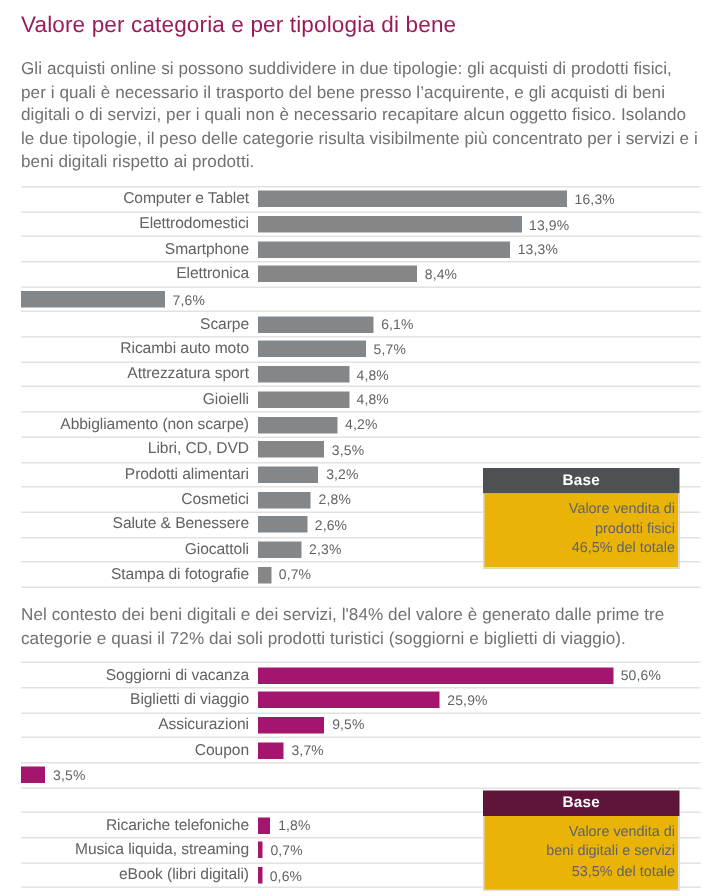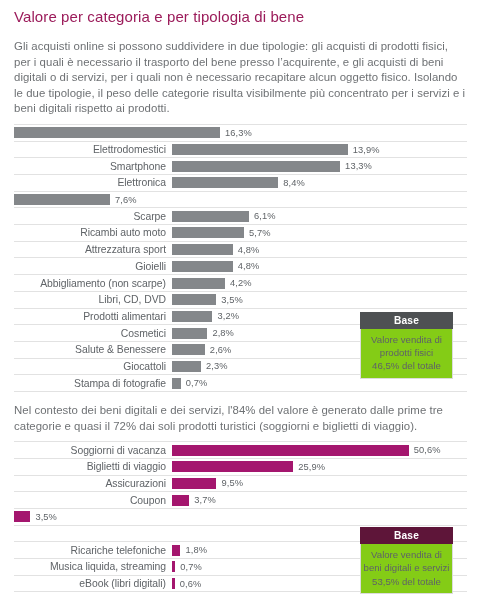--- a/index.html
+++ b/index.html
@@ -94,38 +94,38 @@
     font-size: 9.3px;
     color: #5f6367;
     margin-left: 5px;
     white-space: nowrap;
     letter-spacing: 0.1px;
   }
 
   
   .base-box {
     position: absolute;
-    width: 93px;
+    width: 131px;
     box-sizing: border-box;
     z-index: 5;
   }
   .base-head {
     text-align: center;
     font-size: 10.2px;
     font-weight: bold;
     color: #ffffff;
     padding: 3px 0 3px;
     line-height: 11px;
     letter-spacing: 0.2px;
   }
   .base-body {
-    background: #84cc16;
+    background: #eab308;
     border: 1px solid #dcdcdc;
     border-top: none;
-    text-align: center;
+    text-align: right;
     font-size: 9.6px;
     color: #5f6367;
     padding: 4px 2px 5px;
     line-height: 13.2px;
   }
   .base-body .pct {
     font-size: 9.6px;
   }
   .chart-fisici .base-head { background: #4e5153; }
   .chart-digitali .base-head { background: #5e1539; }
@@ -144,20 +144,21 @@
 
 <div class="page">
 
   <h1 class="page-title">Valore per categoria e per tipologia di bene</h1>
 
   <p class="intro">Gli acquisti online si possono suddividere in due tipologie: gli acquisti di prodotti fisici, per i quali è necessario il trasporto del bene presso l’acquirente, e gli acquisti di beni digitali o di servizi, per i quali non è necessario recapitare alcun oggetto fisico. Isolando le due tipologie, il peso delle categorie risulta visibilmente più concentrato per i servizi e i beni digitali rispetto ai prodotti.</p>
 
   <div class="chart chart-fisici">
     <div class="chart-rows">
         <div class="row">
+          <div class="row-label">Computer e Tablet</div>
           <div class="row-barwrap">
             <span class="bar" style="width: 206.032px;"></span>
             <span class="bar-value">16,3%</span>
           </div>
         </div>
         <div class="row">
           <div class="row-label">Elettrodomestici</div>
           <div class="row-barwrap">
             <span class="bar" style="width: 175.696px;"></span>
             <span class="bar-value">13,9%</span>

